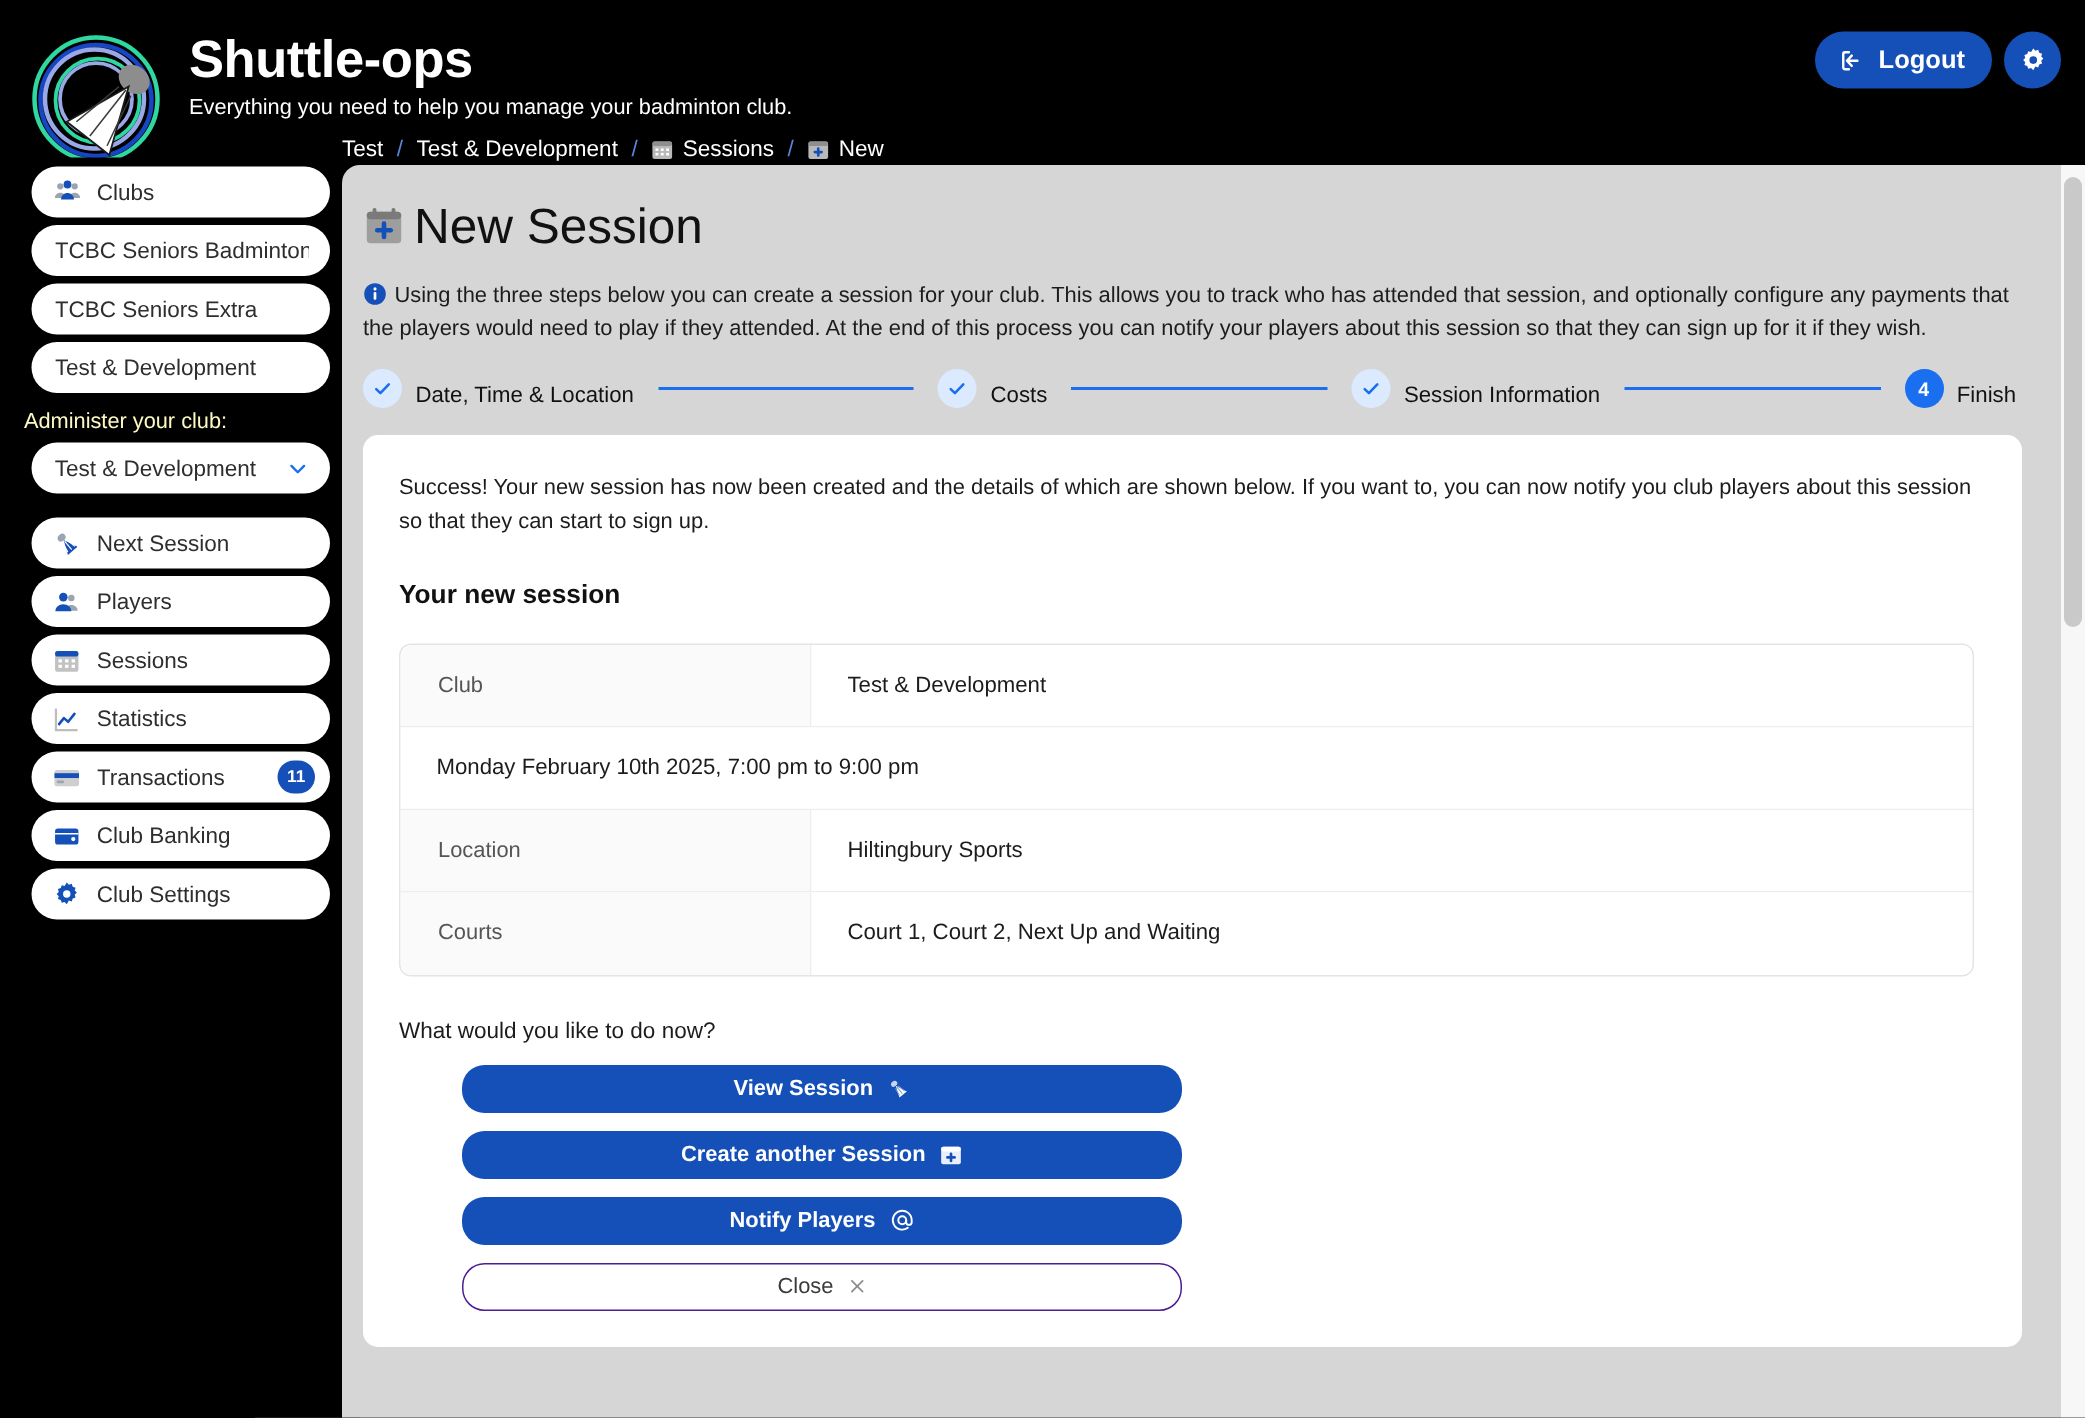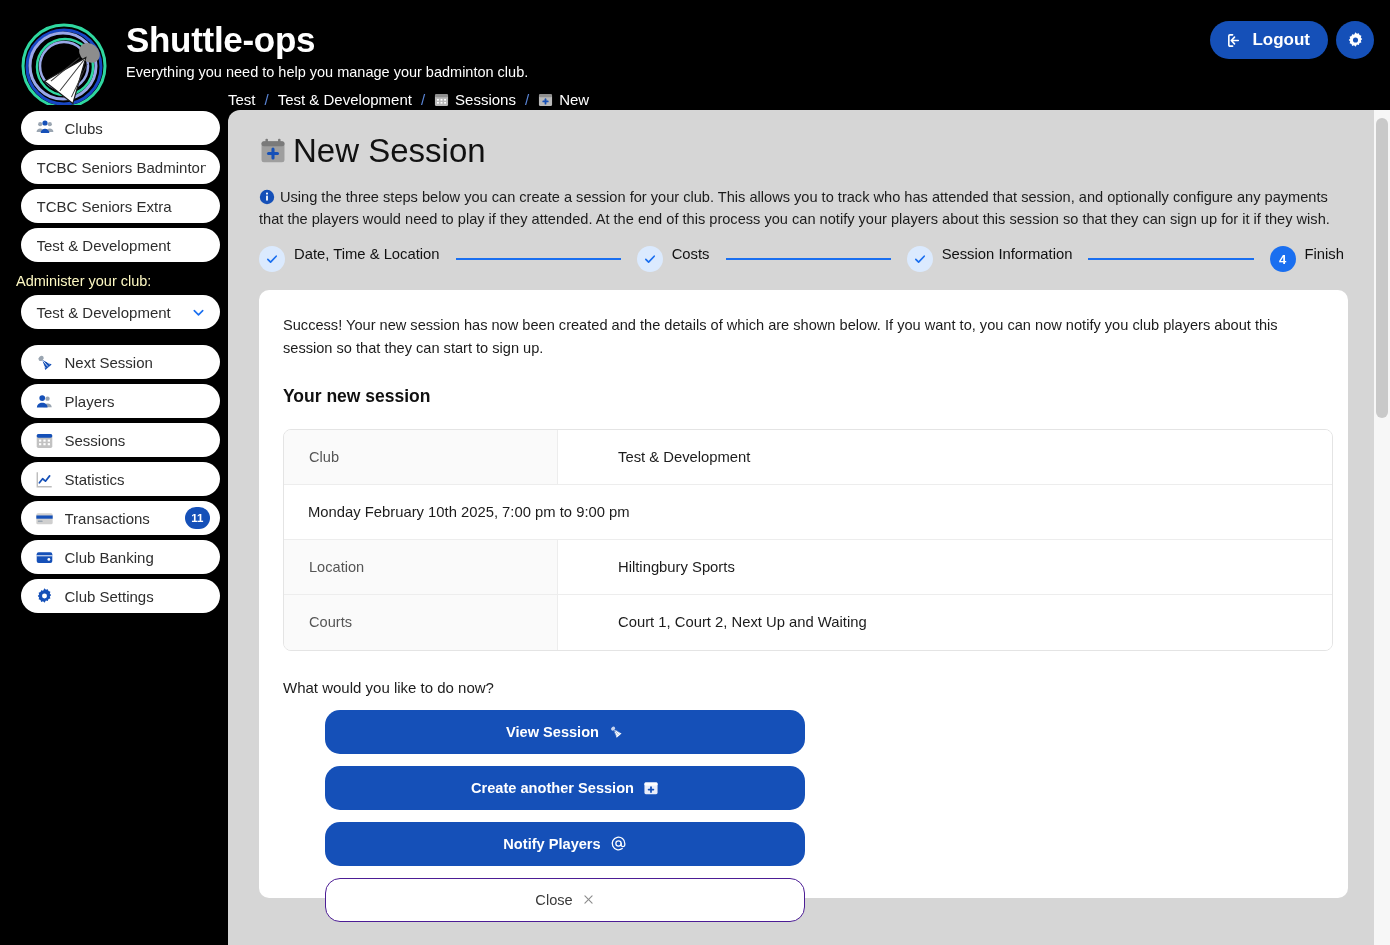--- a/index.html
+++ b/index.html
@@ -175,21 +175,21 @@
     padding: 0 6px;
   }
 
   
   .main {
     position: absolute;
     left: 228px; top: 110px;
     width: 1146px; height: 835px;
     background: #d6d6d6;
     border-radius: 12px 0 0 0;
-    padding: 22px 26px 0 31px;
+    padding: 22px 26px 0 14px;
     overflow: hidden;
   }
 
   .page-title {
     display: flex;
     align-items: center;
     gap: 6px;
     font-size: 33px;
     font-weight: 400;
     color: #111111;
@@ -211,21 +211,21 @@
 
   
   .stepper {
     display: flex;
     align-items: center;
     margin-bottom: 18px;
     padding-right: 4px;
   }
   .step {
     display: flex;
-    align-items: flex-start;
+    align-items: flex-end;
     gap: 9px;
     flex: 0 0 auto;
   }
   .step-circle {
     width: 26px; height: 26px;
     border-radius: 50%;
     display: flex;
     align-items: center;
     justify-content: center;
     flex: 0 0 auto;
@@ -277,21 +277,20 @@
     width: 1050px;
     border: 1px solid #e4e4e4;
     border-radius: 8px;
     overflow: hidden;
     margin: 0 2px;
   }
   .trow {
     display: flex;
     border-bottom: 1px solid #ededed;
     height: 55px;
-    gap: 36px;
   }
   .trow:last-child { border-bottom: none; }
   .tk {
     width: 274px;
     flex: 0 0 274px;
     background: #fafafa;
     border-right: 1px solid #ededed;
     display: flex;
     align-items: center;
     padding-left: 25px;
@@ -317,21 +316,21 @@
   .btn-col {
     margin-left: 44px;
     width: 480px;
   }
   .abtn {
     display: flex;
     align-items: center;
     justify-content: center;
     gap: 9px;
     width: 480px;
-    height: 44px;
+    height: 32px;
     border-radius: 15px;
     border: none;
     font-size: 14.6px;
     font-weight: 700;
     font-family: "Liberation Sans", sans-serif;
     color: #ffffff;
     background: #1550b8;
     margin-bottom: 12px;
     cursor: pointer;
   }

